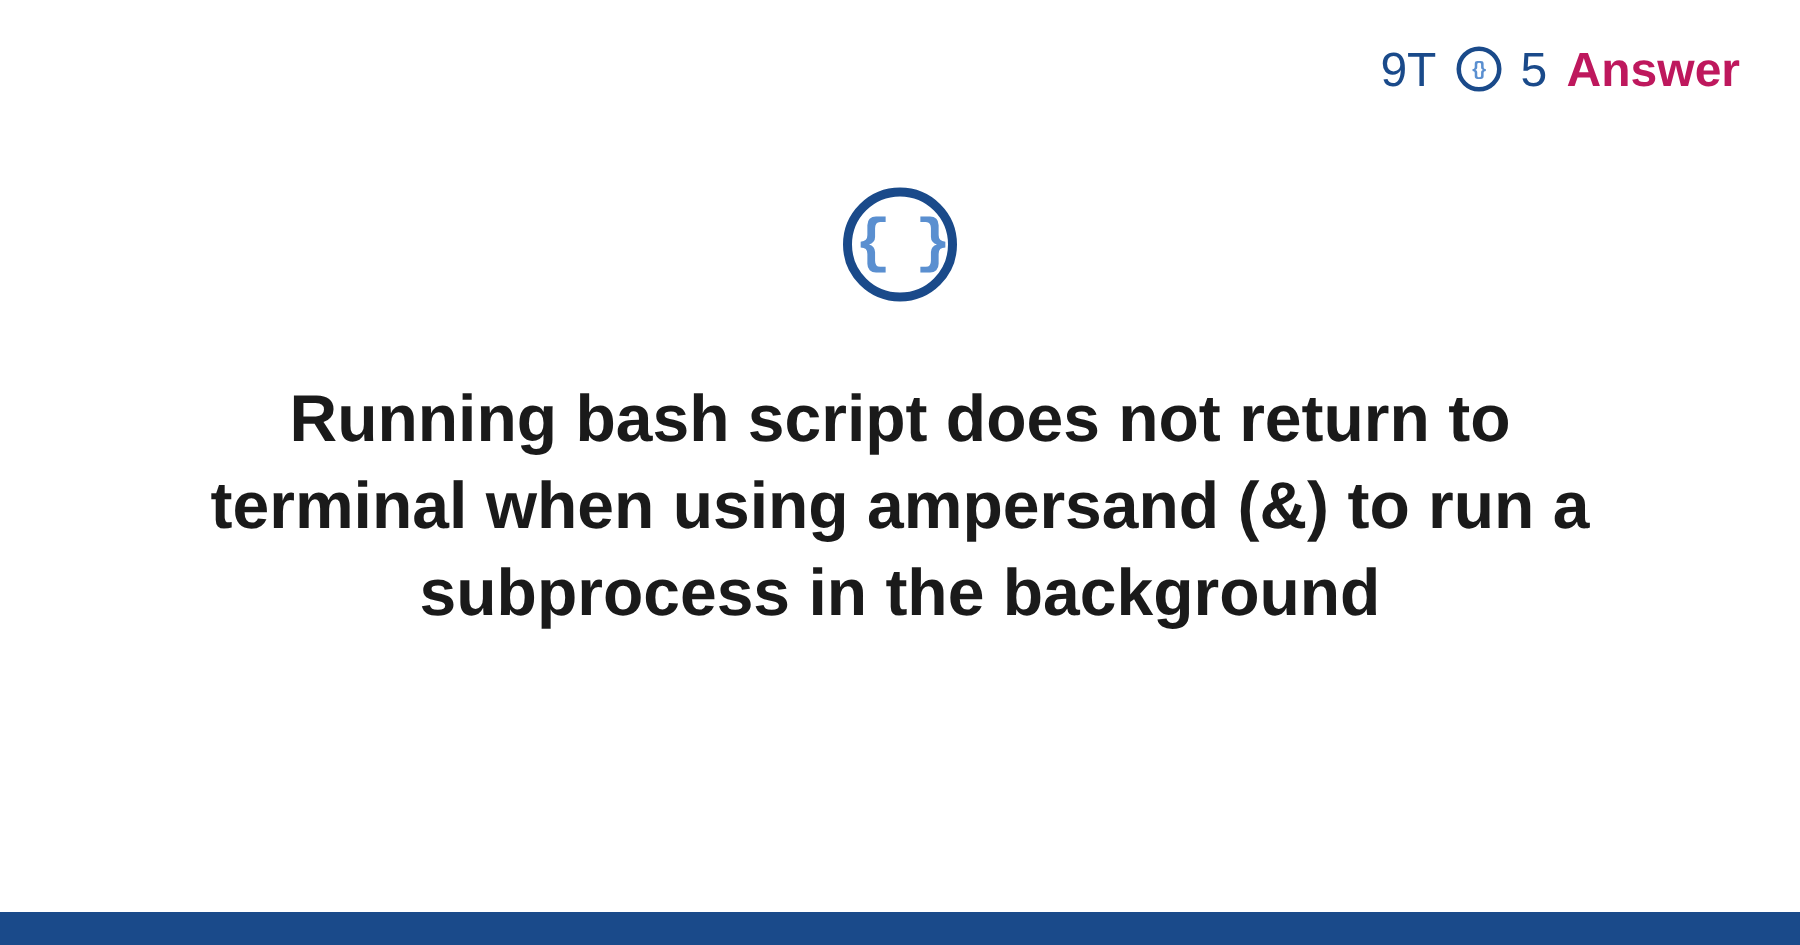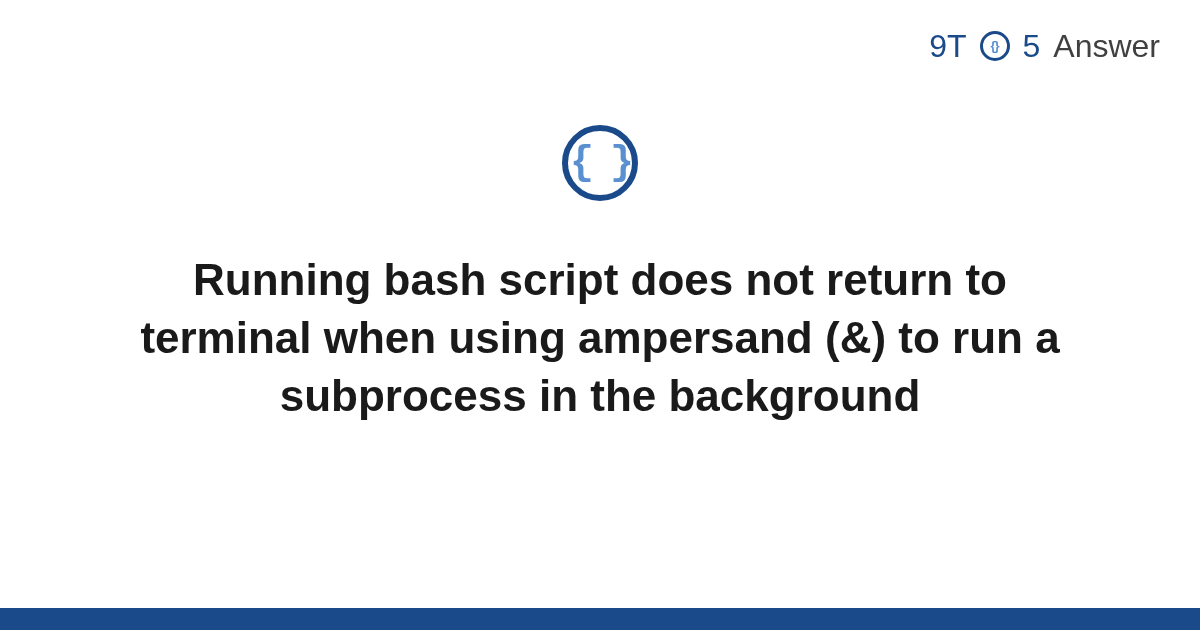--- a/index.html
+++ b/index.html
@@ -45,22 +45,22 @@
       font-size: 13px;
       color: #5a8fd0;
       font-weight: bold;
       letter-spacing: -1px;
     }
     .logo-5 {
       color: #1a4a8a;
       font-weight: 500;
     }
     .logo-answer {
-      color: #404040;
-      font-weight: 400;
+      color: #be185d;
+      font-weight: 700;
       margin-left: 2px;
     }
     .main-content {
       position: absolute;
       top: 125px;
       left: 0;
       right: 0;
       text-align: center;
     }
     .center-icon {

